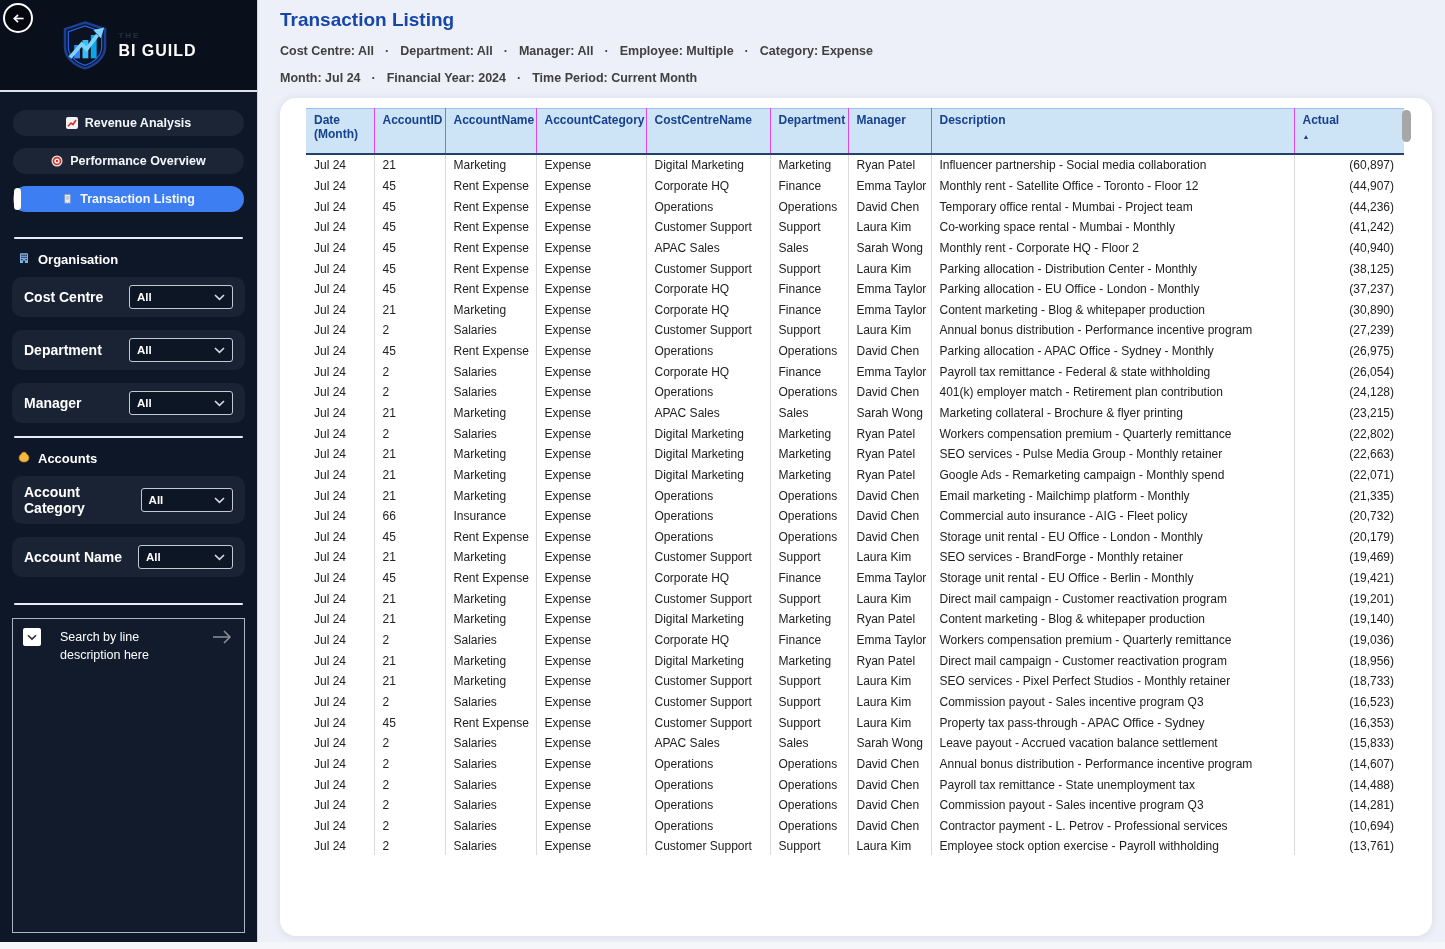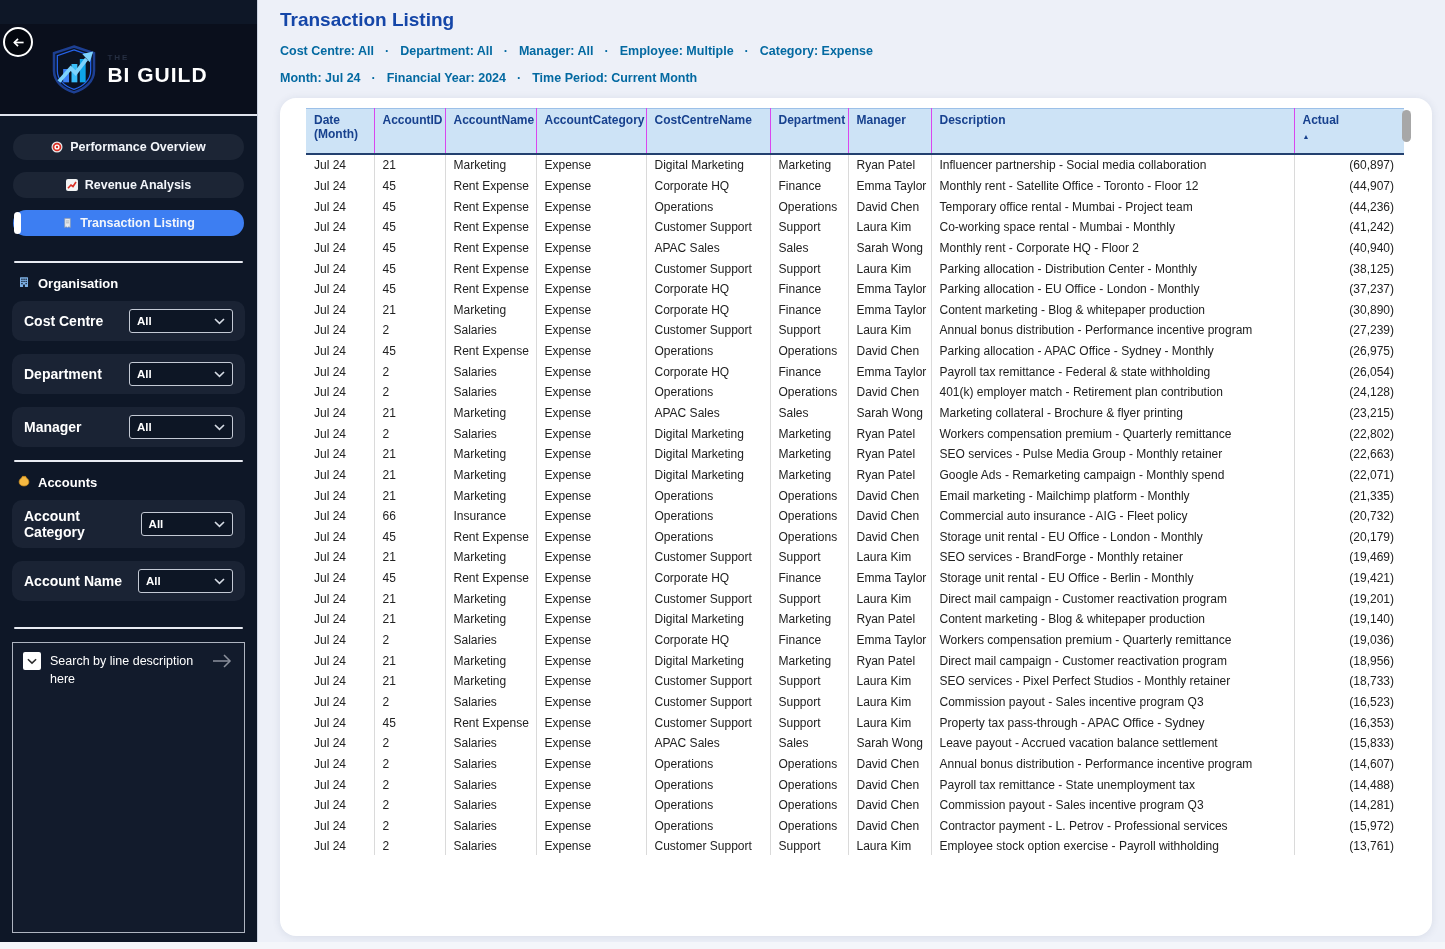--- a/index.html
+++ b/index.html
@@ -3,56 +3,56 @@
 <meta charset="utf-8">
 <style>
   html,body{margin:0;padding:0;width:1445px;height:949px;overflow:hidden;
     font-family:"Liberation Sans",sans-serif;background:#edf0f8;}
   .app{display:flex;width:1445px;height:949px;}
 
   
   .sidebar{flex:0 0 258px;width:258px;background:#0e1727;display:flex;flex-direction:column;
     position:relative;border-right:1px solid #cdd4e2;box-sizing:border-box;}
   .sb-top{height:90px;background:#0a0f1c;border-bottom:2px solid #dfe3ec;position:relative;
-    display:flex;align-items:center;justify-content:center;gap:10px;margin-top:24px;}
+    display:flex;align-items:center;justify-content:center;gap:10px;}
   .back-btn{position:absolute;left:3px;top:3px;width:26px;height:26px;border:2.5px solid #fff;
     border-radius:50%;background:#04070e;display:flex;align-items:center;justify-content:center;cursor:pointer;}
   .logo-wrap{display:flex;align-items:center;gap:8px;}
-  .logo-txt{color:#fff;font-size:21px;font-weight:700;letter-spacing:1px;line-height:1;}
+  .logo-txt{color:#fff;font-size:16px;font-weight:700;letter-spacing:1px;line-height:1;}
   .logo-sub{display:block;font-size:8px;font-weight:700;color:#262f42;letter-spacing:2px;margin-bottom:2px;}
   .nav{margin-top:18px;}
   .nav-btn{position:relative;margin:0 13px 12px;height:26px;border-radius:13px;background:#1c2535;
     display:flex;align-items:center;justify-content:center;gap:7px;color:#f3f6fb;
     font-size:12.5px;font-weight:700;cursor:pointer;}
   .nav-btn.active{background:#3d7ef2;}
   .nav-btn.active::before{content:"";position:absolute;left:1px;top:2px;bottom:2px;width:7px;
     background:#fff;border-radius:5px;}
   .nav-ico{display:flex;align-items:center;}
   .divider{height:2px;background:#e8ebf2;margin:13px 14px;border-radius:1px;}
   .sec-title{display:flex;align-items:center;gap:8px;margin:2px 18px 10px;color:#fff;
     font-size:13px;font-weight:700;}
   .panel{margin:0 12px 13px;background:#1a2334;border-radius:10px;padding:8px 12px;
     display:flex;align-items:center;justify-content:space-between;}
   .panel-label{color:#fff;font-size:14px;font-weight:700;}
   .select{display:flex;align-items:center;justify-content:space-between;width:104px;height:24px;
     background:#0d1625;border:1px solid #c3c9d4;border-radius:3px;color:#fff;font-size:11.5px;
     font-weight:700;padding:0 7px;box-sizing:border-box;cursor:pointer;}
   .sec-accounts .select{width:95px;}
   .search-box{flex:1;margin:0 12px 16px;border:1.5px solid #aeb4c0;background:#121b2c;
-    padding:9px 10px;display:flex;align-items:flex-start;gap:9px;cursor:text;}
+    padding:9px 10px;display:flex;align-items:flex-start;gap:19px;cursor:text;}
   .search-chk{flex:0 0 18px;width:18px;height:18px;background:#fff;border-radius:2px;
     display:flex;align-items:center;justify-content:center;cursor:pointer;}
   .search-txt{color:#fff;font-size:12.5px;font-weight:400;line-height:1.45;flex:1;}
   .search-arrow{flex:0 0 auto;margin-top:1px;cursor:pointer;}
 
   
   .main{flex:1;position:relative;}
   .main-header{padding:7px 0 0 22px;}
   .page-title{color:#1546a8;font-size:19px;font-weight:700;margin:2px 0 13px;}
-  .chip-line{display:flex;align-items:center;color:#0369a1;font-size:12.5px;font-weight:700;margin-bottom:13px;}
+  .chip-line{display:flex;align-items:center;color:#404040;font-size:12.5px;font-weight:700;margin-bottom:13px;}
   .chip-line .dot{margin:0 11px;font-weight:900;}
   .card{margin:3px 13px 0 22px;height:838px;background:#fff;border-radius:16px;
     box-shadow:0 1px 8px rgba(30,50,90,.10);padding:10px 26px 0;box-sizing:border-box;position:relative;}
   .chart-title{text-align:center;color:#1546a8;font-size:13.5px;font-weight:700;margin:13px 0 9px;}
   .tbl-wrap{position:relative;width:1098px;}
   table{border-collapse:collapse;table-layout:fixed;width:1098px;background:#fff;}
   .tbl-head{border-top:1px solid #9cc0e8;}
   th{background:#cde3f6;color:#17418e;font-size:12px;font-weight:700;text-align:left;
     vertical-align:top;padding:4px 2px 2px 8px;height:38px;border-bottom:2px solid #23406f;cursor:pointer;}
   th + th{border-left:1px solid #d946ef;margin-left:34px;}
@@ -94,36 +94,36 @@
           <span class="logo-sub">THE</span>
           <span class="logo-txt">BI GUILD</span>
         </div>
       </div>
     </div>
 
     <div class="nav">
         <div class="nav-btn">
           <span class="nav-ico">
             <svg width="12" height="12" viewBox="0 0 12 12">
+              <rect width="12" height="12" rx="2" fill="#f1f3f4"></rect>
+              <polyline points="2,9.3 5,6 7,7.5 10,3" stroke="#d93025" stroke-width="1.6" fill="none"></polyline>
+            </svg>
+          </span>
+          <span>Revenue Analysis</span>
+        </div>
+        <div class="nav-btn">
+          <span class="nav-ico">
+            <svg width="12" height="12" viewBox="0 0 12 12">
               <circle cx="6" cy="6" r="5.5" fill="#e8eaed"></circle>
               <circle cx="6" cy="6" r="4.3" fill="#d93025"></circle>
               <circle cx="6" cy="6" r="2.6" fill="#fff"></circle>
               <circle cx="6" cy="6" r="1.2" fill="#d93025"></circle>
             </svg>
           </span>
           <span>Performance Overview</span>
-        </div>
-        <div class="nav-btn">
-          <span class="nav-ico">
-            <svg width="12" height="12" viewBox="0 0 12 12">
-              <rect width="12" height="12" rx="2" fill="#f1f3f4"></rect>
-              <polyline points="2,9.3 5,6 7,7.5 10,3" stroke="#d93025" stroke-width="1.6" fill="none"></polyline>
-            </svg>
-          </span>
-          <span>Revenue Analysis</span>
         </div>
         <div class="nav-btn active">
           <span class="nav-ico">
             <svg width="11" height="12" viewBox="0 0 12 12">
               <path d="M3 1 h6 v10 l-1.5,-1 -1.5,1 -1.5,-1 -1.5,1 Z" fill="#e8eaed" stroke="#9aa0a6" stroke-width="0.7"></path>
               <line x1="4.4" y1="3.8" x2="7.6" y2="3.8" stroke="#9aa0a6" stroke-width="0.8"></line>
               <line x1="4.4" y1="5.8" x2="7.6" y2="5.8" stroke="#9aa0a6" stroke-width="0.8"></line>
             </svg>
           </span>
           <span>Transaction Listing</span>
@@ -641,21 +641,21 @@
                 </tr>
                 <tr>
                   <td>Jul 24</td>
                   <td>2</td>
                   <td>Salaries</td>
                   <td>Expense</td>
                   <td>Operations</td>
                   <td>Operations</td>
                   <td>David Chen</td>
                   <td>Contractor payment - L. Petrov - Professional services</td>
-                  <td class="num">(15,972)</td>
+                  <td class="num">(10,694)</td>
                 </tr>
                 <tr>
                   <td>Jul 24</td>
                   <td>2</td>
                   <td>Salaries</td>
                   <td>Expense</td>
                   <td>Customer Support</td>
                   <td>Support</td>
                   <td>Laura Kim</td>
                   <td>Employee stock option exercise - Payroll withholding</td>

